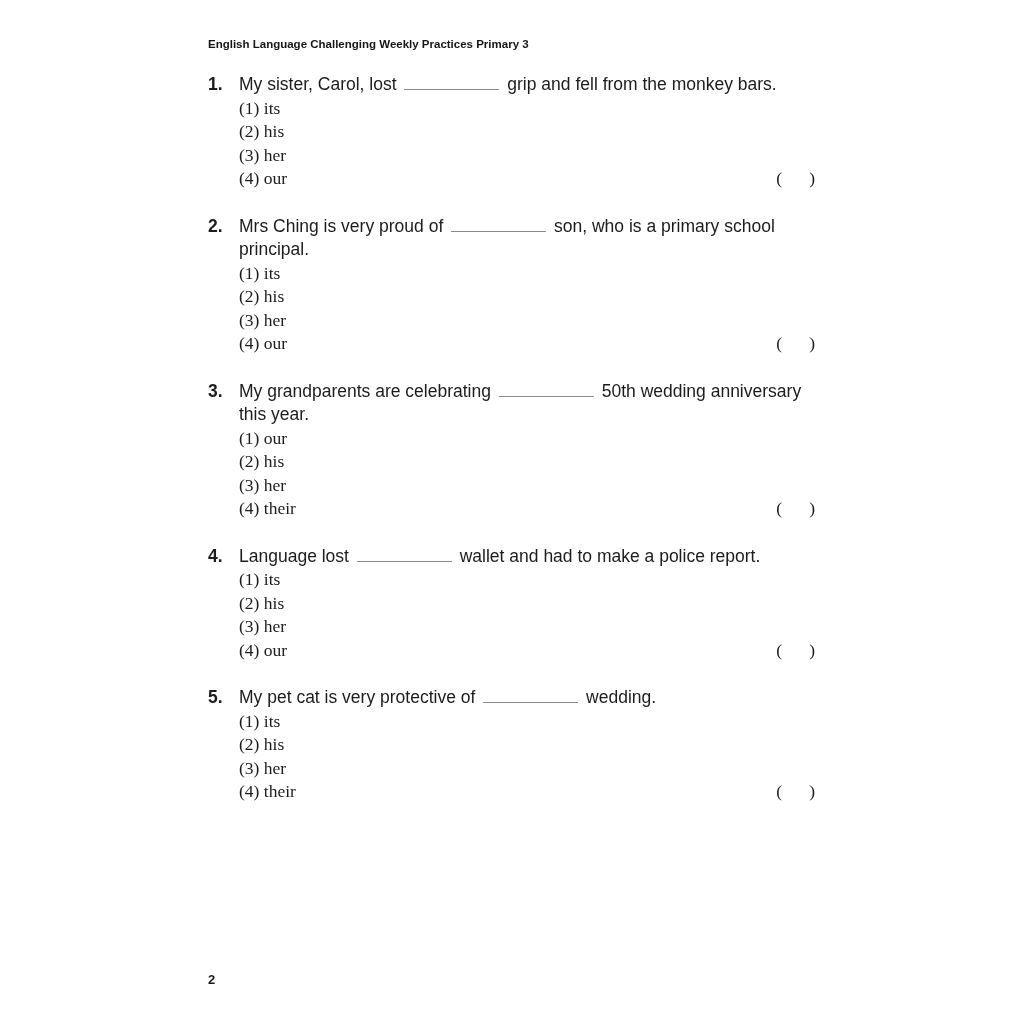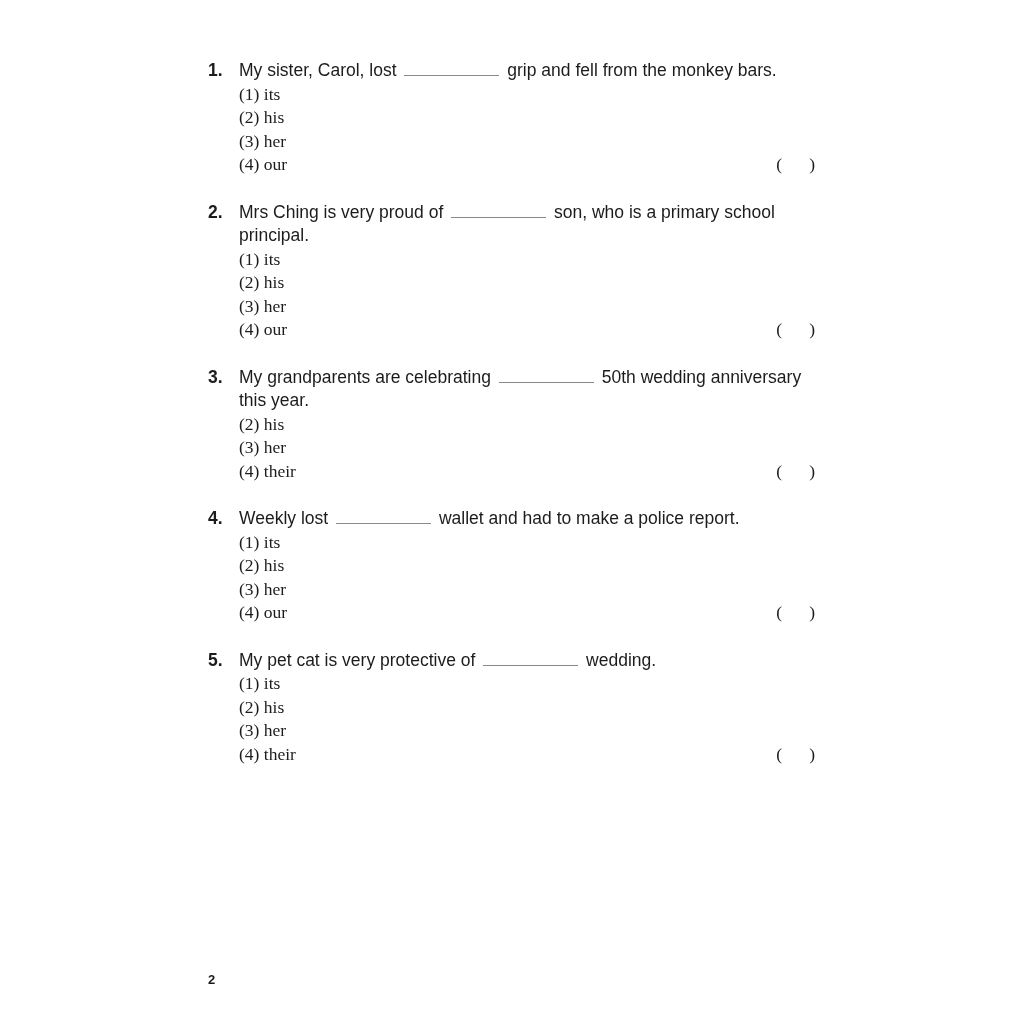--- a/index.html
+++ b/index.html
@@ -77,20 +77,21 @@
     top: 972px;
     font-size: 13px;
     font-weight: bold;
   }
 </style>
 </head>
 <body>
 
 <div class="page">
   <div class="content">
+    <div class="running-head">English Language Challenging Weekly Practices Primary 3</div>
 
 
 
     <div class="questions" id="questions">
   <div class="question">
     <div class="q-row">
       <div class="q-num">1.</div>
       <div class="q-text">
         <span class="q-before">My sister, Carol, lost</span>
         <span class="blank"></span>
@@ -150,40 +151,43 @@
     <div class="q-row">
       <div class="q-num">3.</div>
       <div class="q-text">
         <span class="q-before">My grandparents are celebrating</span>
         <span class="blank"></span>
         <span class="q-after">50th wedding anniversary this year.</span>
       </div>
     </div>
     <div class="options">
             <div class="option-row">
+              <span class="option-text">(1) our</span>
+            </div>
+            <div class="option-row">
               <span class="option-text">(2) his</span>
             </div>
             <div class="option-row">
               <span class="option-text">(3) her</span>
             </div>
             <div class="option-row">
               <span class="option-text">(4) their</span>
               <span class="answer-bracket">
                 <span>(</span>
                 <span>)</span>
               </span>
             </div>
           </div>
   </div>
 
   <div class="question">
     <div class="q-row">
       <div class="q-num">4.</div>
       <div class="q-text">
-        <span class="q-before">Weekly lost</span>
+        <span class="q-before">Language lost</span>
         <span class="blank"></span>
         <span class="q-after">wallet and had to make a police report.</span>
       </div>
     </div>
     <div class="options">
             <div class="option-row">
               <span class="option-text">(1) its</span>
             </div>
             <div class="option-row">
               <span class="option-text">(2) his</span>

